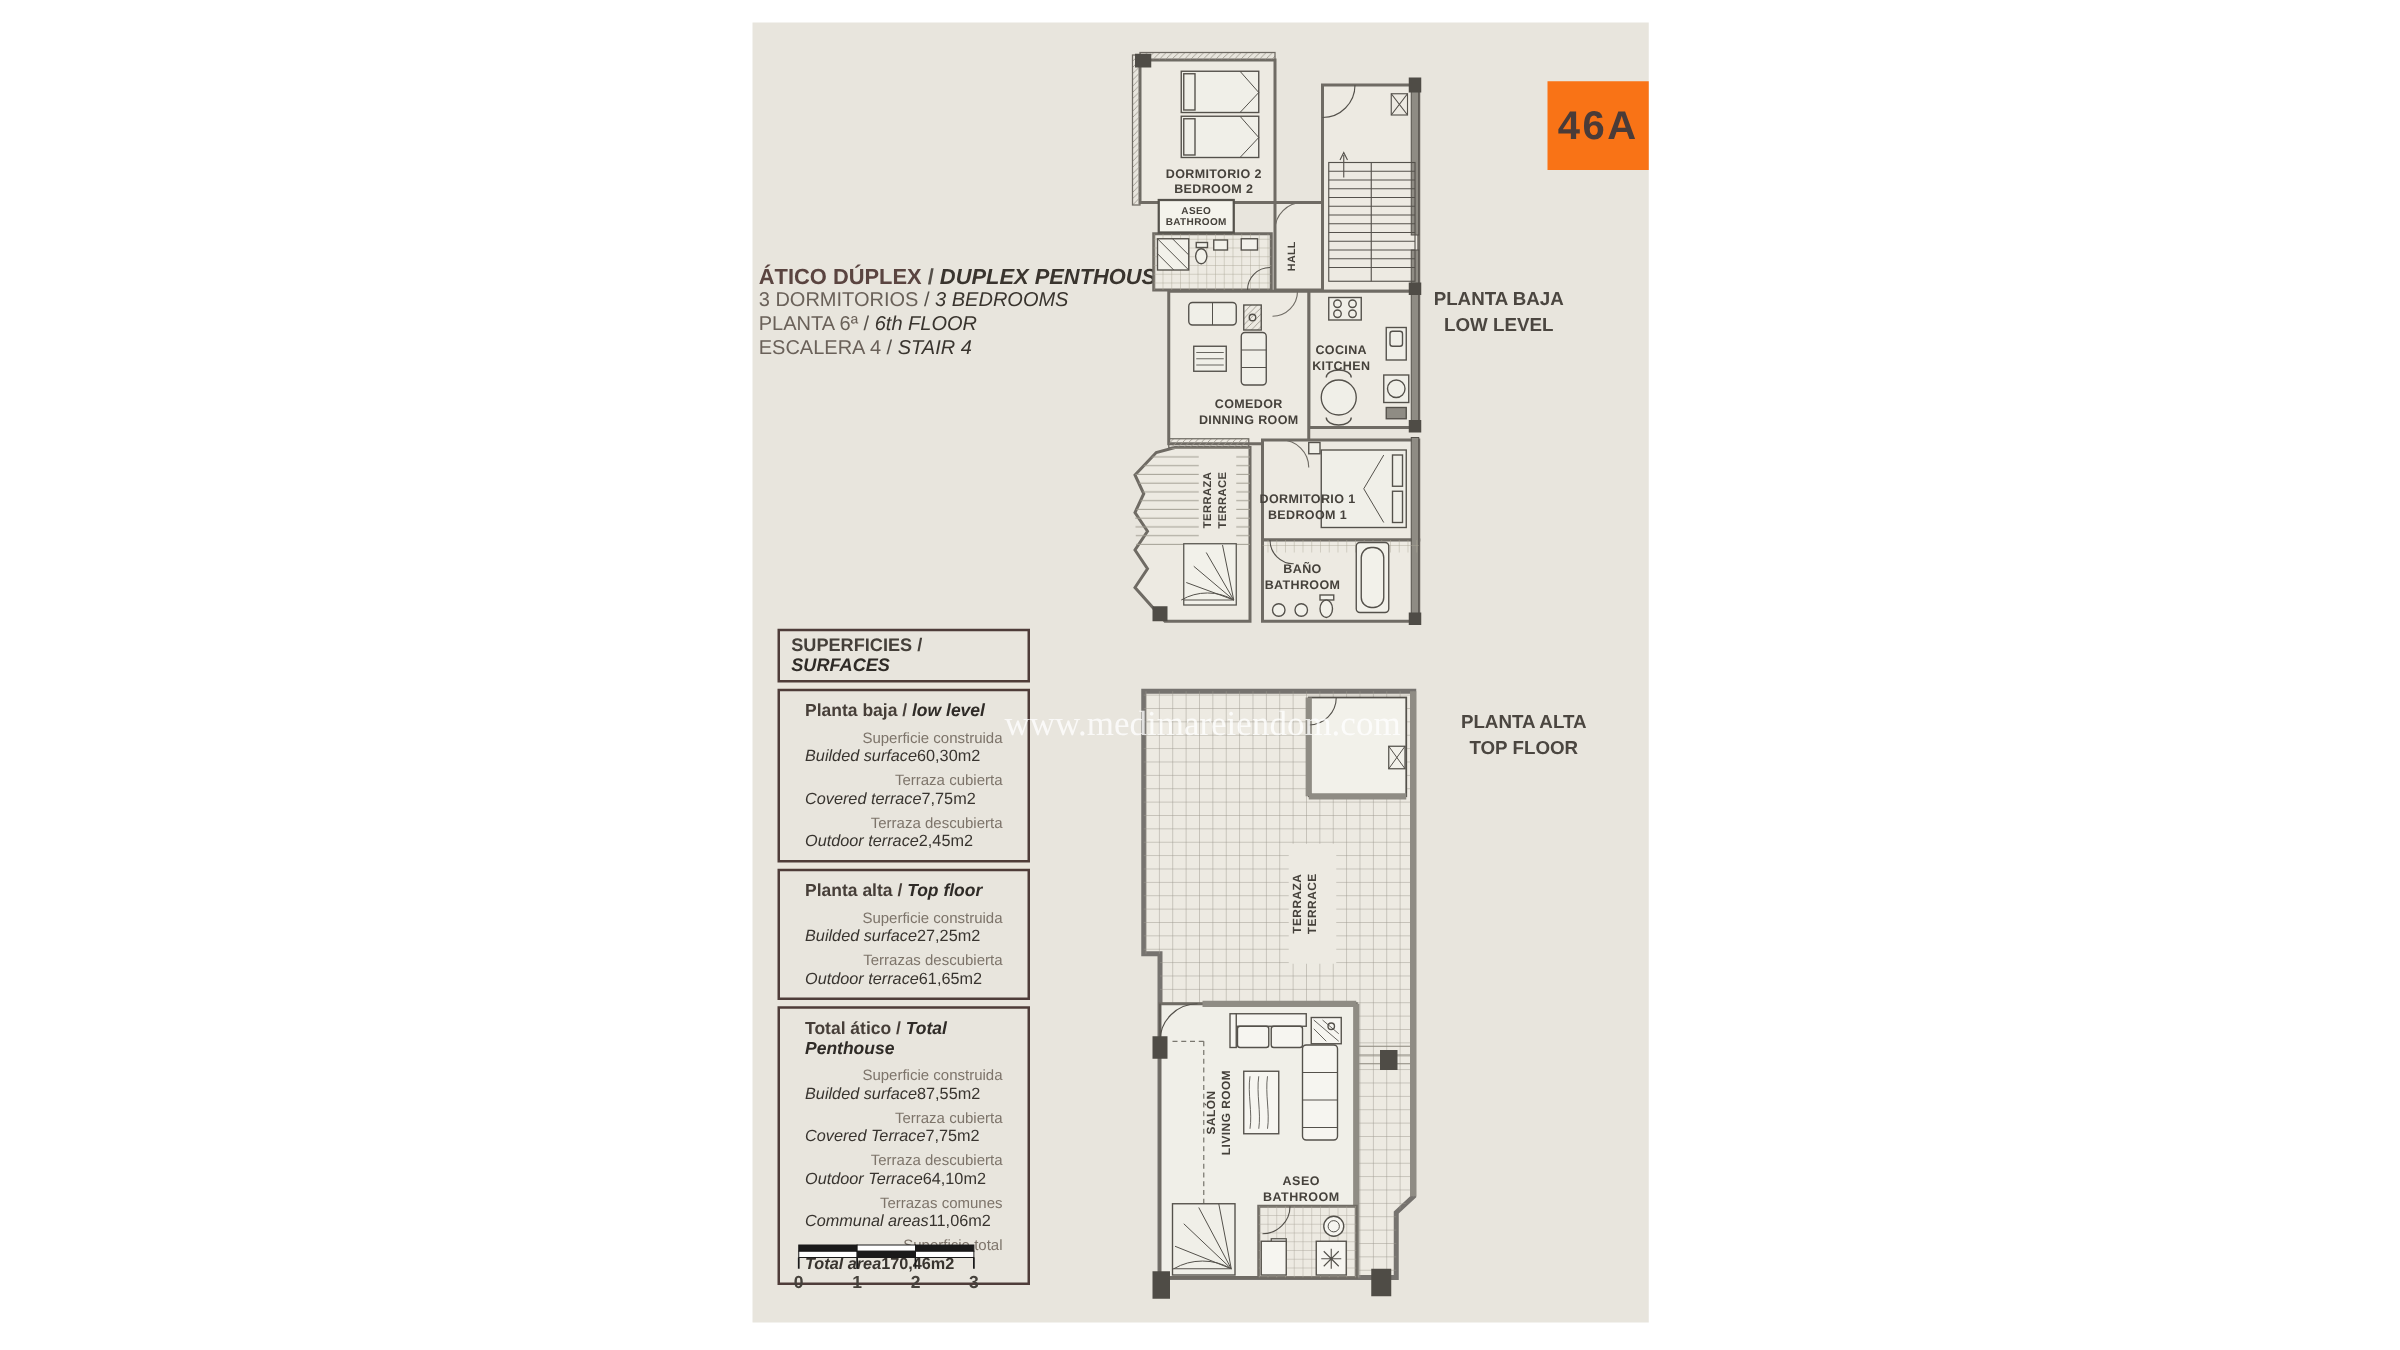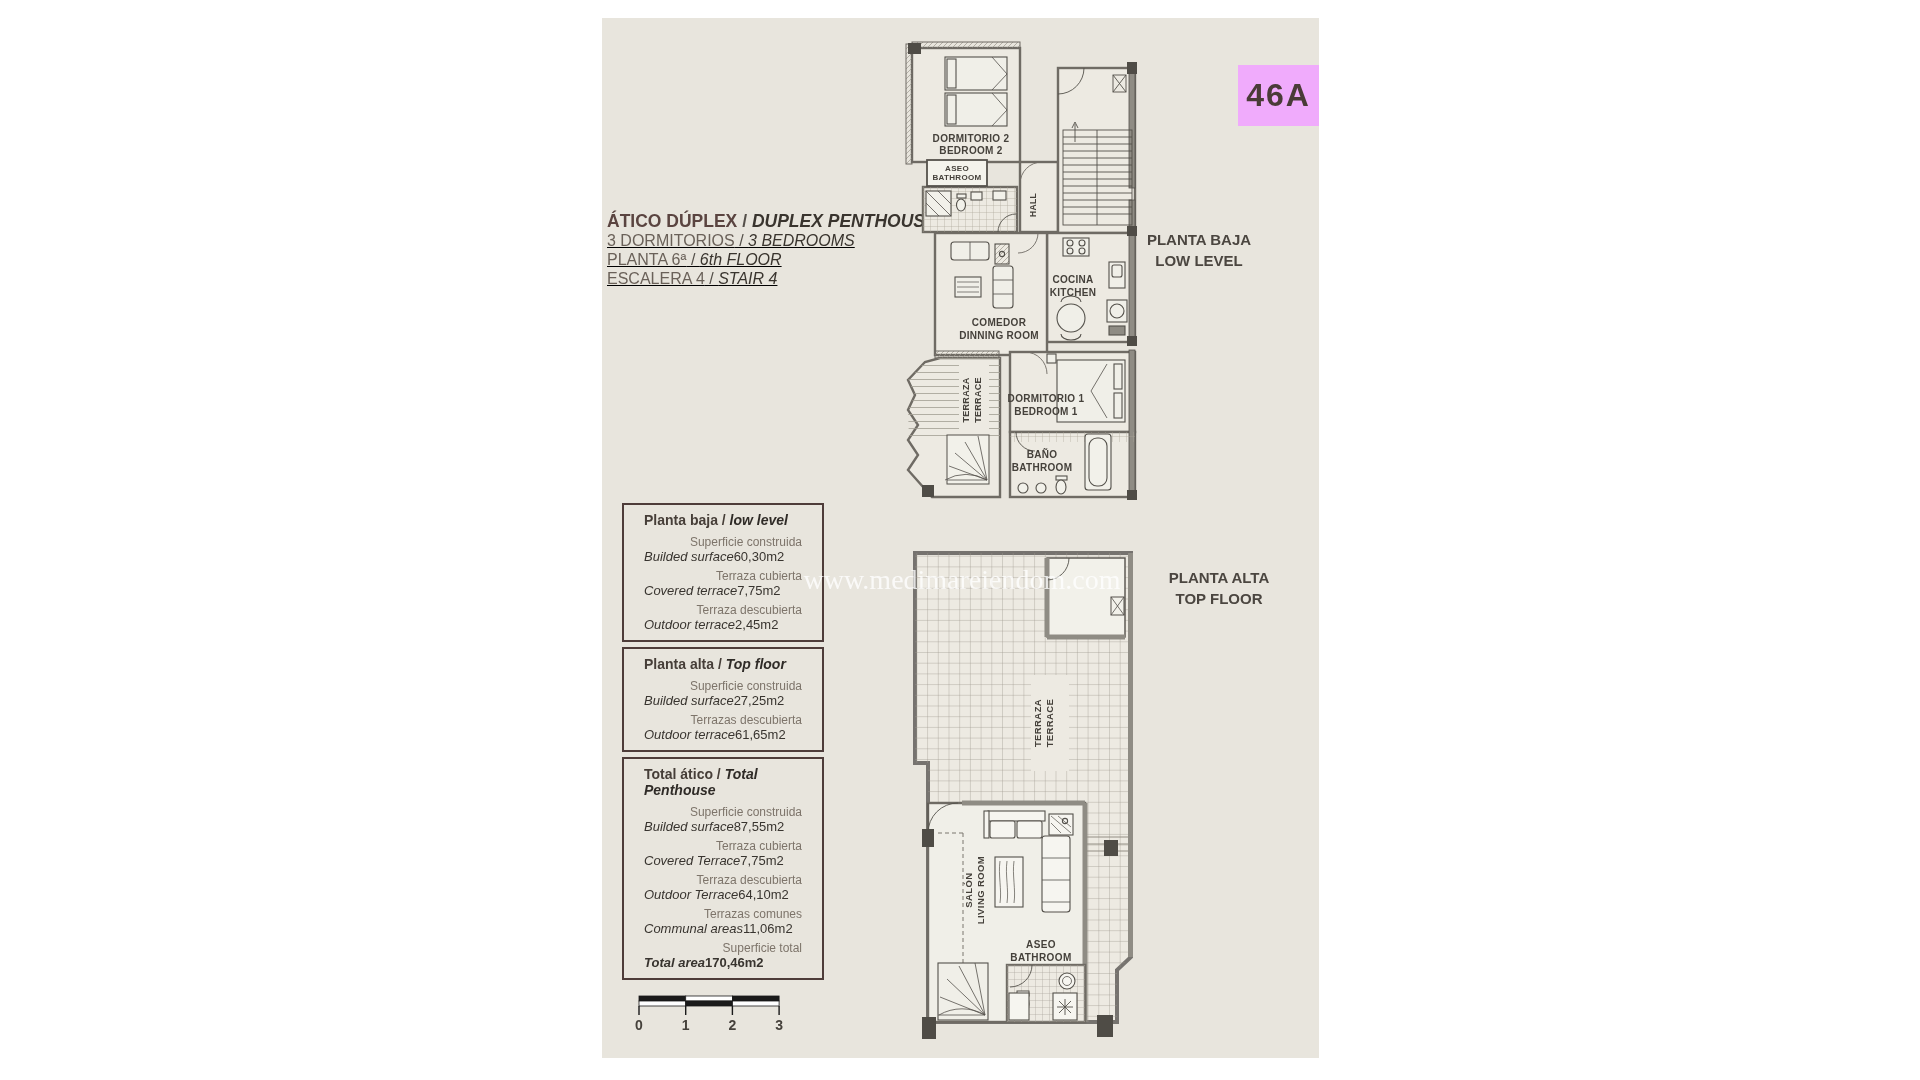--- a/index.html
+++ b/index.html
@@ -4,28 +4,28 @@
 <style>
   html,body{margin:0;padding:0;}
   body{width:1920px;height:1080px;position:relative;background:#ffffff;overflow:hidden;
        font-family:"Liberation Sans",sans-serif;}
   .abs{position:absolute;}
 
   
   #sheet{left:602px;top:18px;width:717px;height:1040px;background:#e8e5dd;}
 
   
-  #unit-badge{left:1238px;top:65px;width:81px;height:61px;background:#f0abfc;
+  #unit-badge{left:1238px;top:65px;width:81px;height:71px;background:#f97316;
     display:flex;align-items:center;justify-content:center;
     font-size:32px;font-weight:bold;color:#4a3b38;letter-spacing:2px;}
 
   
   #title-block{left:607px;top:212px;line-height:19px;white-space:nowrap;}
   #title-block .l1{font-size:17.5px;font-weight:bold;}
-  #title-block .l{font-size:16px;text-decoration:underline;}
+  #title-block .l{font-size:16px;}
   .t-es{color:#6a6159;}
   .l1 .t-es{color:#5a4440;}
   .t-sep{color:#55504a;}
   .t-en{font-style:italic;color:#39342e;}
   .l1 .t-en{font-weight:bold;}
 
   
   .floor-label{width:106px;text-align:center;font-size:15px;font-weight:bold;
     color:#4b4640;line-height:21px;}
   #floor-label-low{left:1146px;top:229px;}
@@ -318,20 +318,23 @@
     <text x="77" y="345" font-size="9.5" transform="rotate(-90 77 345)">SALÓN</text>
     <text x="89" y="345" font-size="9.5" transform="rotate(-90 89 345)">LIVING ROOM</text>
     <text x="146" y="403">ASEO</text>
     <text x="146" y="416">BATHROOM</text>
   </g>
 </svg>
 
 <div class="abs" id="watermark">www.medimareiendom.com</div>
 
 <div class="abs" id="surfaces-table">
+  <div class="sbox shead">
+    <span class="hes">SUPERFICIES</span><span> / </span><span class="hen">SURFACES</span>
+  </div>
 
   <div class="sbox ssec">
     <div class="sec-title"><span>Planta baja</span><span> / </span><span class="t-en">low level</span></div>
     <div class="trow">
       <div class="es">Superficie construida</div>
       <div class="enline">
           <span class="en">Builded surface</span>
           <span class="val">60,30m2</span>
         </div>
     </div>

